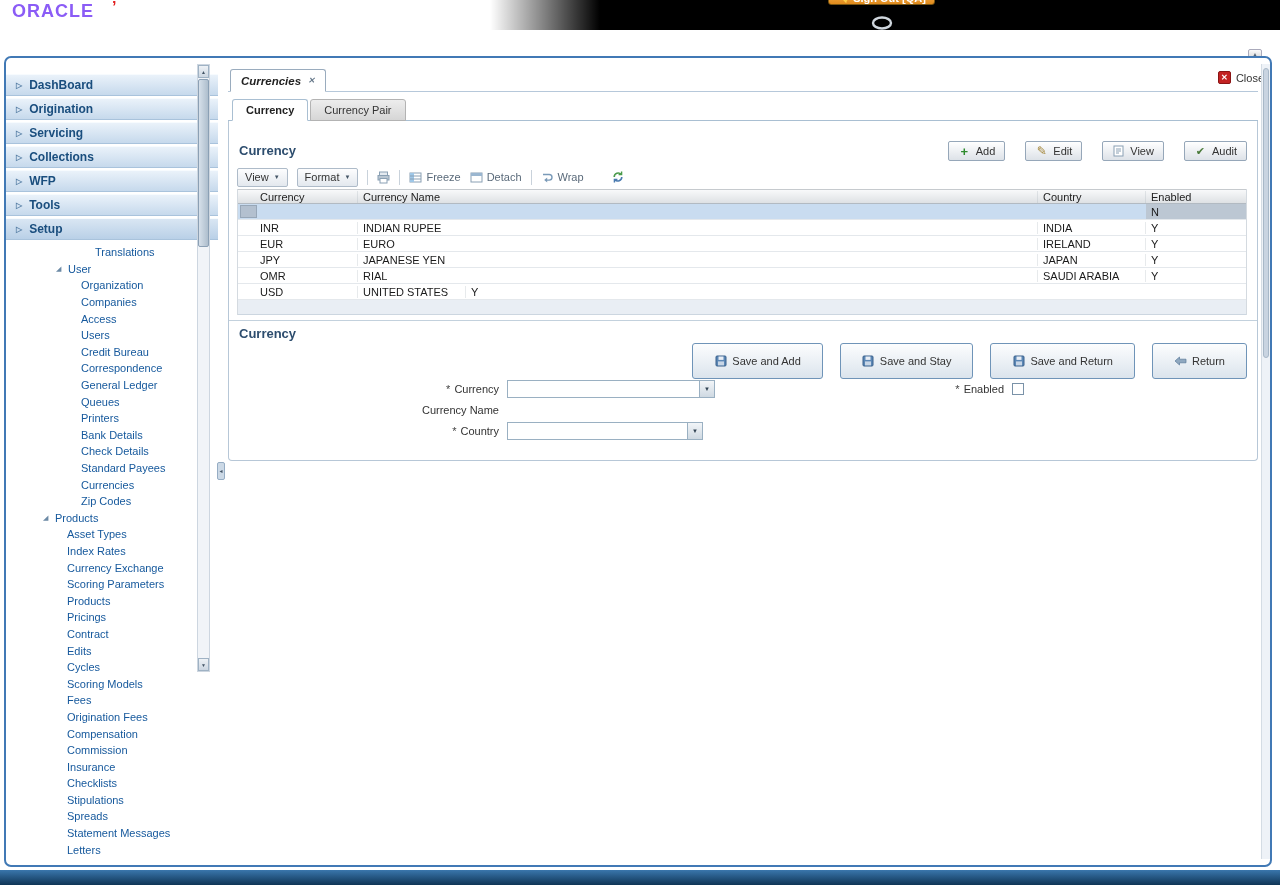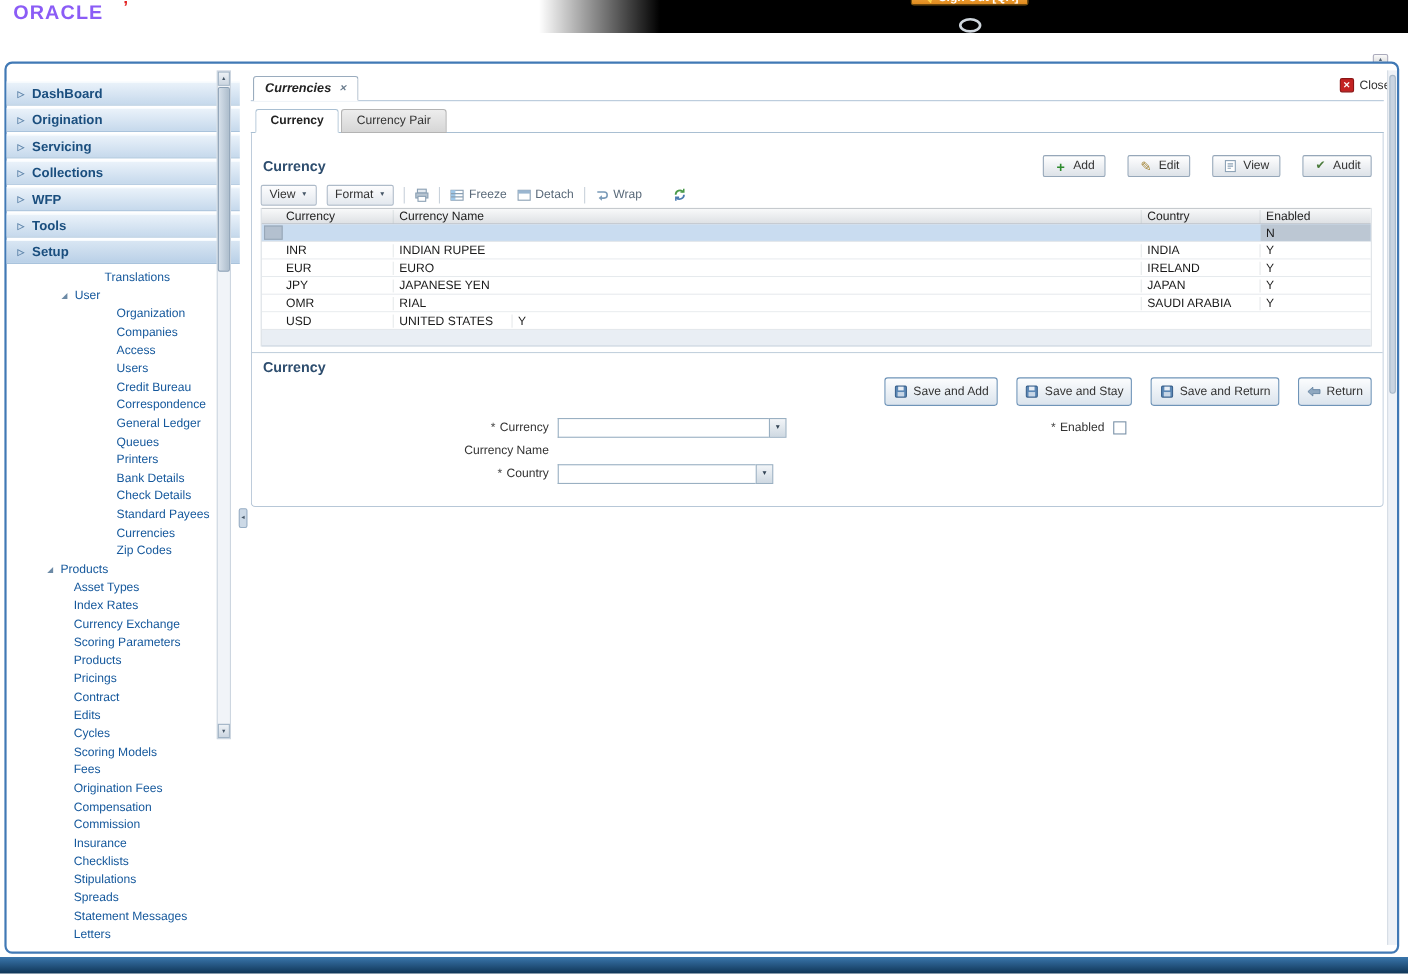--- a/index.html
+++ b/index.html
@@ -32,21 +32,21 @@
   .sidebar { position:absolute; left:0; top:0; width:212px; height:807px; padding-top:16px; }
   .nav-item { height:22px; margin-bottom:2px; display:flex; align-items:center; gap:7px; padding-left:10px;
     background:linear-gradient(#eaf2fa,#c6d9ec); border-top:1px solid #f7fbfe; border-bottom:1px solid #a9c3dc;
     color:#1a4e7e; font-weight:bold; font-size:12px; cursor:pointer; }
   .nav-item.active { background:linear-gradient(#d9e6f3,#b9d0e7); }
   .nav-arrow { font-size:8px; color:#5b82a8; }
   .tree { position:absolute; top:186px; left:0; width:212px; }
   .tree-item { height:16.6px; display:flex; align-items:center; font-size:11px; color:#15589c; cursor:pointer; white-space:nowrap; }
   .tree-item .tree-tgl { width:12px; margin-left:-13px; font-size:7px; color:#6c8aa6; text-align:left; }
   .lvl0 { padding-left:50px; } .lvl1 { padding-left:63px; } .lvl2 { padding-left:61px; }
-  .lvl3 { padding-left:100px; } .lvl4 { padding-left:89px; }
+  .lvl3 { padding-left:75px; } .lvl4 { padding-left:89px; }
   .tree-scroll { position:absolute; top:6px; right:8px; width:13px; height:608px; background:#f1f4f8; border:1px solid #cdd6e0; }
   .scroll-arrow { position:absolute; left:0; width:11px; height:13px; background:linear-gradient(#eef2f6,#ccd6e1);
     border:1px solid #9fb2c4; font-size:5px; color:#456; display:flex; align-items:center; justify-content:center; cursor:pointer; }
   .scroll-arrow.up { top:0; } .scroll-arrow.down { bottom:0; }
   .scroll-thumb { position:absolute; left:0; top:14px; width:11px; height:168px;
     background:linear-gradient(to right,#d6e0ea,#aebecd); border:1px solid #8ba0b5; border-radius:2px; cursor:pointer; }
   .pane-handle { position:absolute; left:211px; top:404px; width:8px; height:18px;
     background:#ccd9e6; border:1px solid #96adc4; border-radius:2px; font-size:5px; color:#456;
     display:flex; align-items:center; justify-content:center; cursor:pointer; }
   
@@ -99,21 +99,21 @@
     border-bottom:1px solid #e4e8ec; background:#fff; cursor:pointer; }
   .trow.selected { background:#c9dcf0; }
   .trow.selected::before { content:""; position:absolute; left:2px; top:1px; bottom:1px; width:15px;
     background:#b3c0cf; border:1px solid #97a7b8; }
   .trow.selected .c3 { background:#bcc7d3; height:100%; display:flex; align-items:center; }
   .grid-tail { height:15px; background:#e9eef4; border-bottom:1px solid #ccd6e0; }
   
   .form-section { position:absolute; top:199px; left:0; right:0; bottom:0; border-top:1px solid #c3d1dd; }
   .form-title { position:absolute; top:5px; left:10px; }
   .form-actions { position:absolute; top:22px; right:10px; display:flex; gap:17px; }
-  .sbtn { display:inline-flex; align-items:center; gap:5px; height:26px; padding:0 7px; font-size:11px; color:#333;
+  .sbtn { display:inline-flex; align-items:center; gap:5px; height:36px; padding:0 21px; font-size:11px; color:#333;
     background:linear-gradient(#fcfdfe,#dbe4ed); border:1px solid #6f94b8; border-radius:3px;
     font-family:inherit; cursor:pointer; }
   .form-fields { position:absolute; top:62px; left:0; right:0; height:70px; }
   .f-lbl { position:absolute; left:0; width:270px; text-align:right; font-size:11px; color:#333; }
   .f-lbl .req { margin-right:4px; color:#444; }
   .combo { position:absolute; height:18px; display:flex; }
   .combo input { flex:1; height:18px; border:1px solid #9ab0c2; border-right:none; font-size:11px; padding:0 3px;
     font-family:inherit; background:#fff; }
   .combo .ddbtn { width:16px; height:18px; background:linear-gradient(#f2f5f8,#cfd9e2); border:1px solid #9ab0c2;
     display:flex; align-items:center; justify-content:center; font-size:6px; color:#345; cursor:pointer; }

